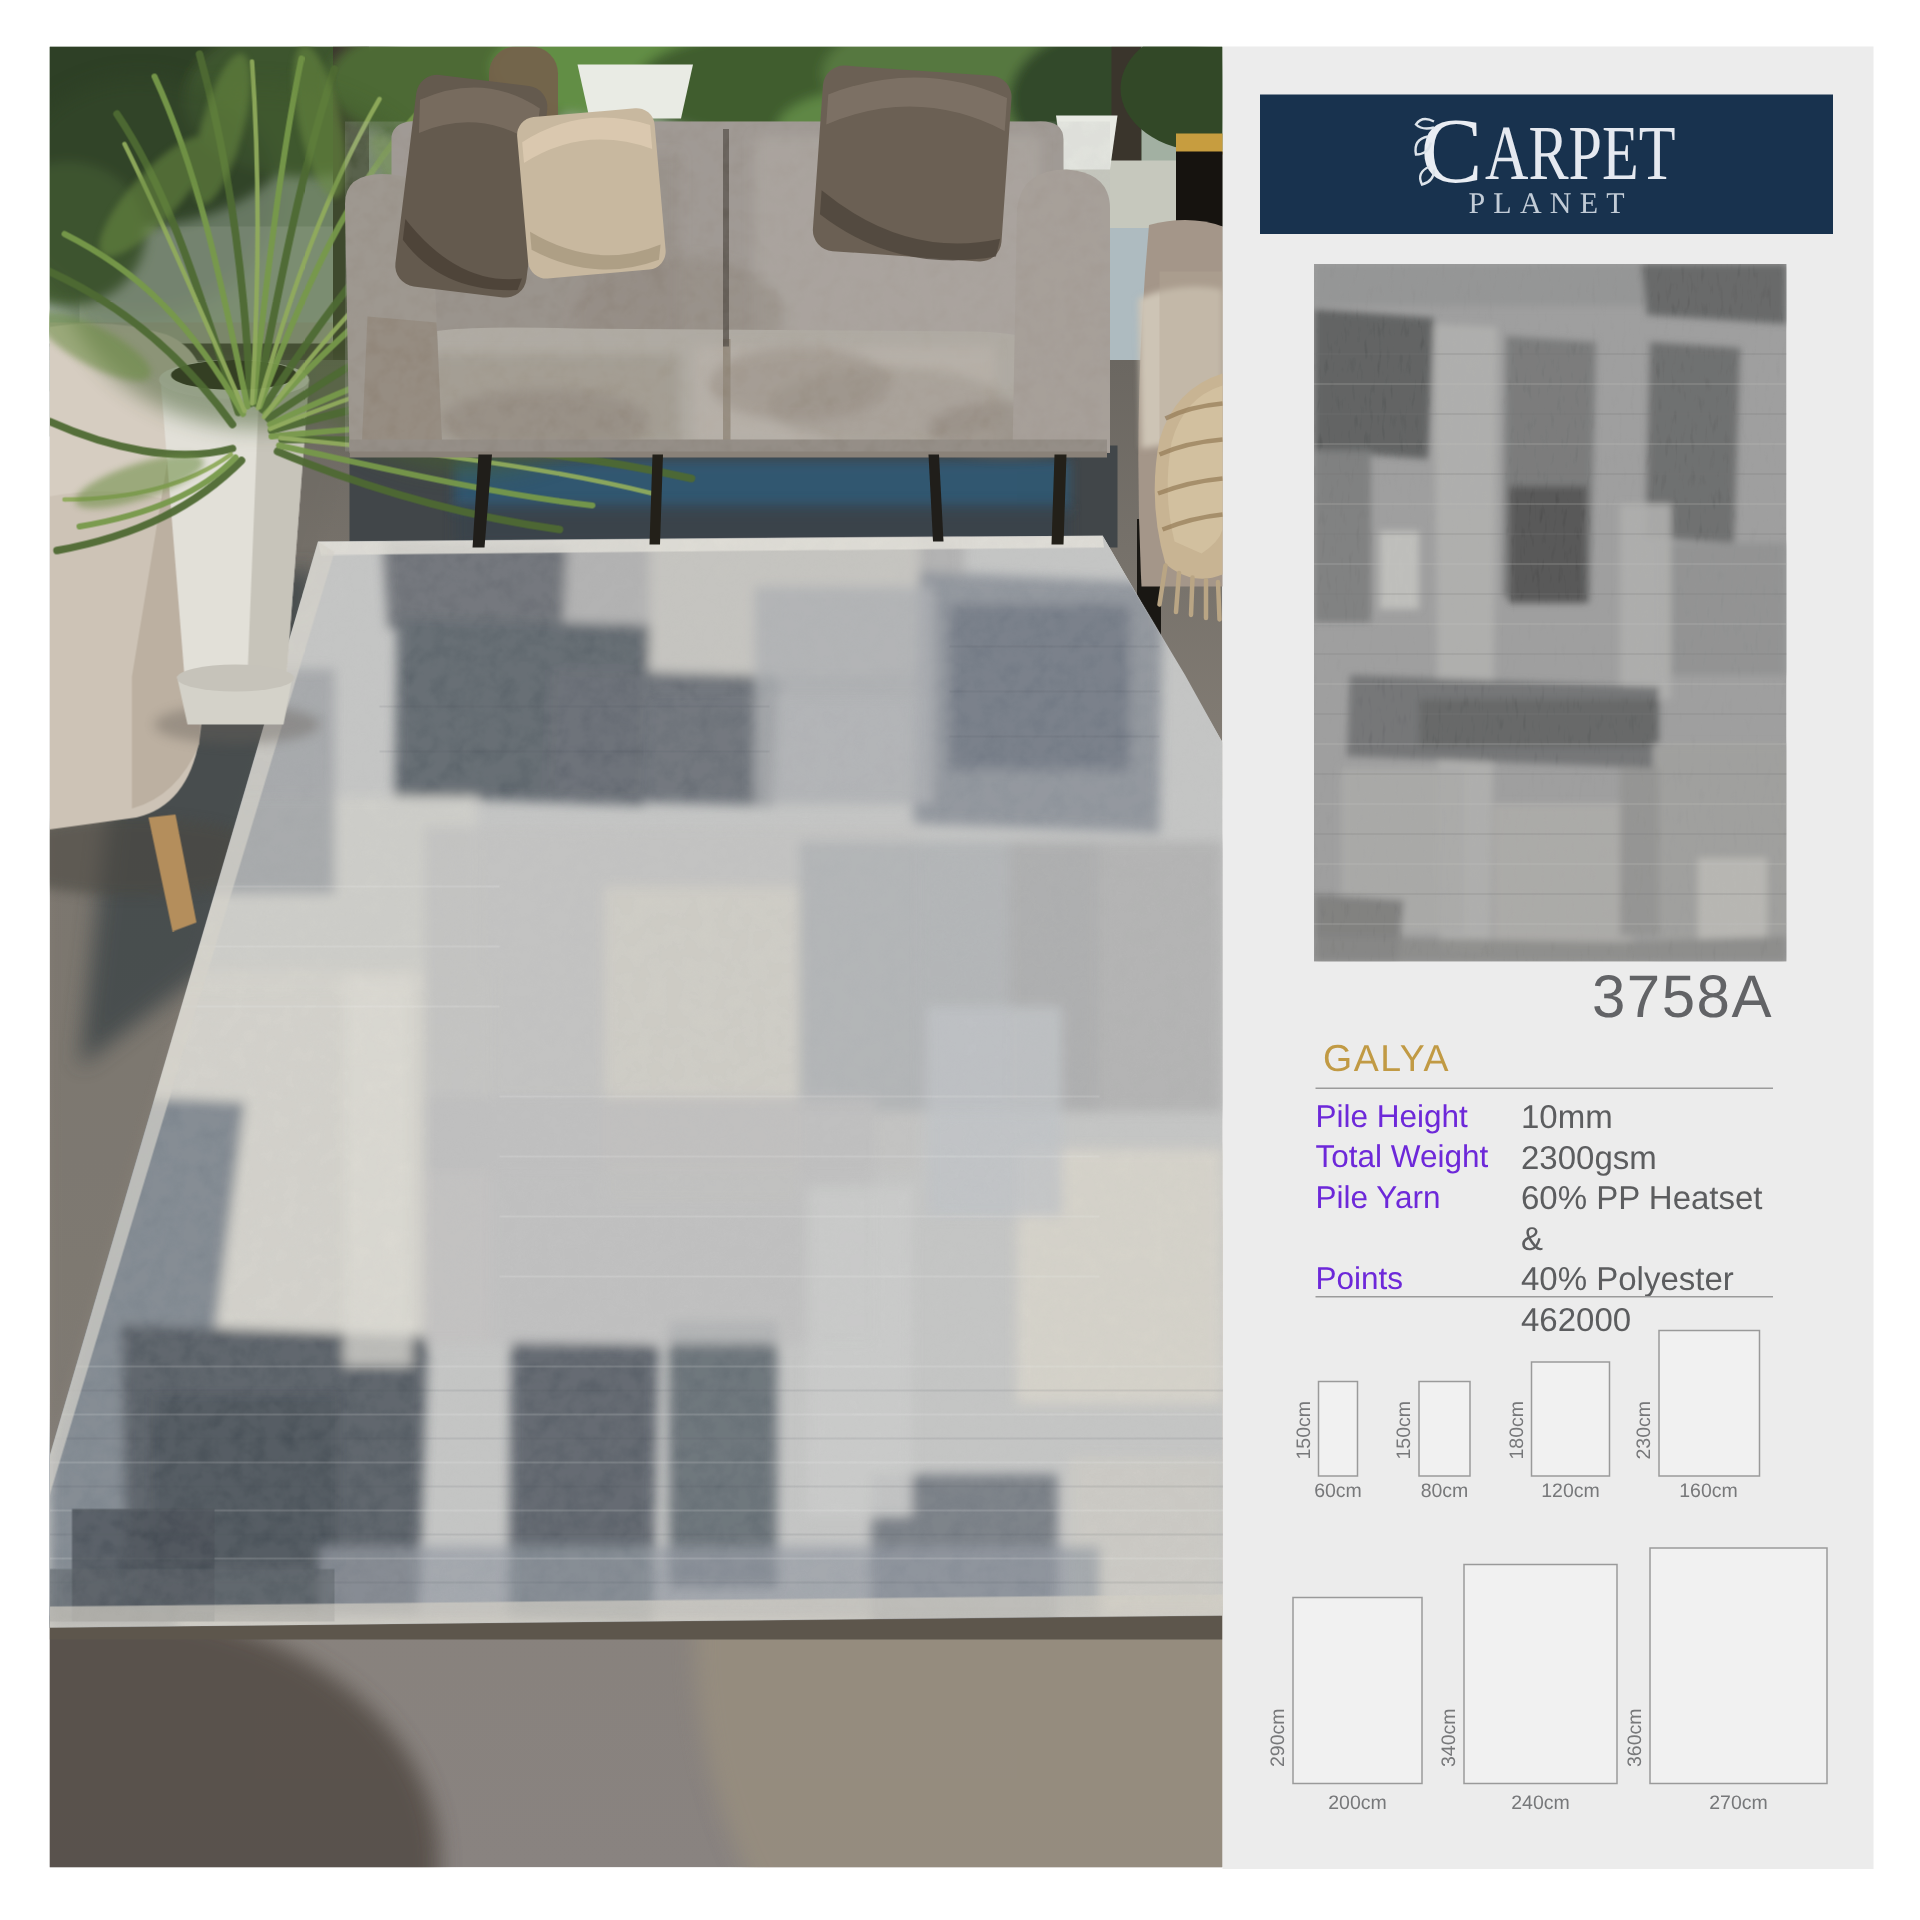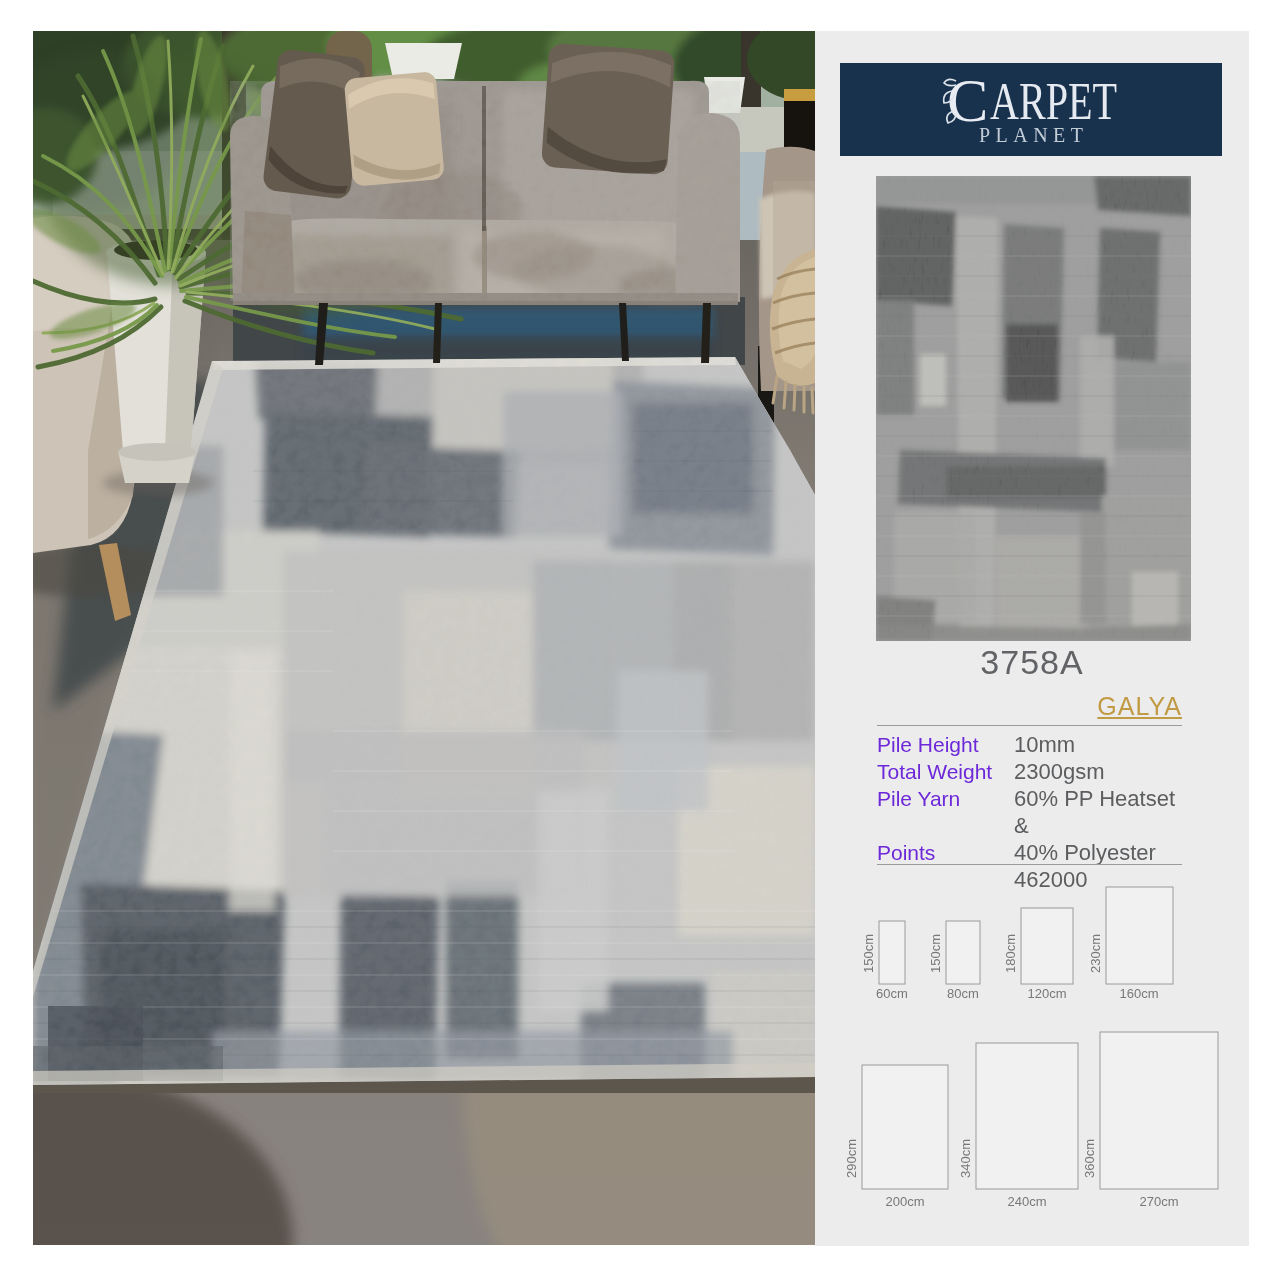--- a/index.html
+++ b/index.html
@@ -423,23 +423,23 @@
 
   <g stroke="#787878" stroke-width="1" opacity="0.25">
     <path d="M0,60 H315 M0,100 H315 M0,140 H315 M0,180 H315 M0,220 H315 M0,260 H315 M0,300 H315 M0,340 H315 M0,380 H315 M0,420 H315"></path>
   </g>
   <g stroke="#c2c2c0" stroke-width="1" opacity="0.25">
     <path d="M0,80 H315 M0,120 H315 M0,160 H315 M0,200 H315 M0,240 H315 M0,280 H315 M0,320 H315 M0,360 H315 M0,400 H315 M0,440 H315"></path>
   </g>
 </svg>
 </div>
 
-<div class="abs" style="left:882px;top:643px;width:300px;text-align:center;font-size:34px;color:#626366;letter-spacing:1px;">3758A</div>
-
-<div class="abs" style="left:882px;top:692px;width:300px;text-align:right;font-size:25px;color:#c19a44;letter-spacing:1px;text-decoration:underline;">GALYA</div>
+<div class="abs" style="left:882px;top:643px;width:300px;text-align:right;font-size:40px;color:#626366;letter-spacing:1px;">3758A</div>
+
+<div class="abs" style="left:882px;top:692px;width:300px;text-align:left;font-size:25px;color:#c19a44;letter-spacing:1px;">GALYA</div>
 
 <div class="abs" style="left:877px;top:725px;width:305px;height:1px;background:#9b9b9b;"></div>
 
 <div class="abs" style="left:877px;top:731px;width:140px;font-size:21px;color:#6d28d9;line-height:27px;">Pile Height<br>Total Weight<br>Pile Yarn<br><br>Points</div>
 
 <div class="abs" style="left:1014px;top:731px;width:180px;font-size:22px;color:#5c5d5f;line-height:27px;">10mm<br>2300gsm<br>60% PP Heatset &amp;<br>40% Polyester<br>462000</div>
 
 <div class="abs" style="left:877px;top:864px;width:305px;height:1px;background:#9b9b9b;"></div>
 
 <div class="abs" style="left:815px;top:870px;width:434px;height:340px;">

